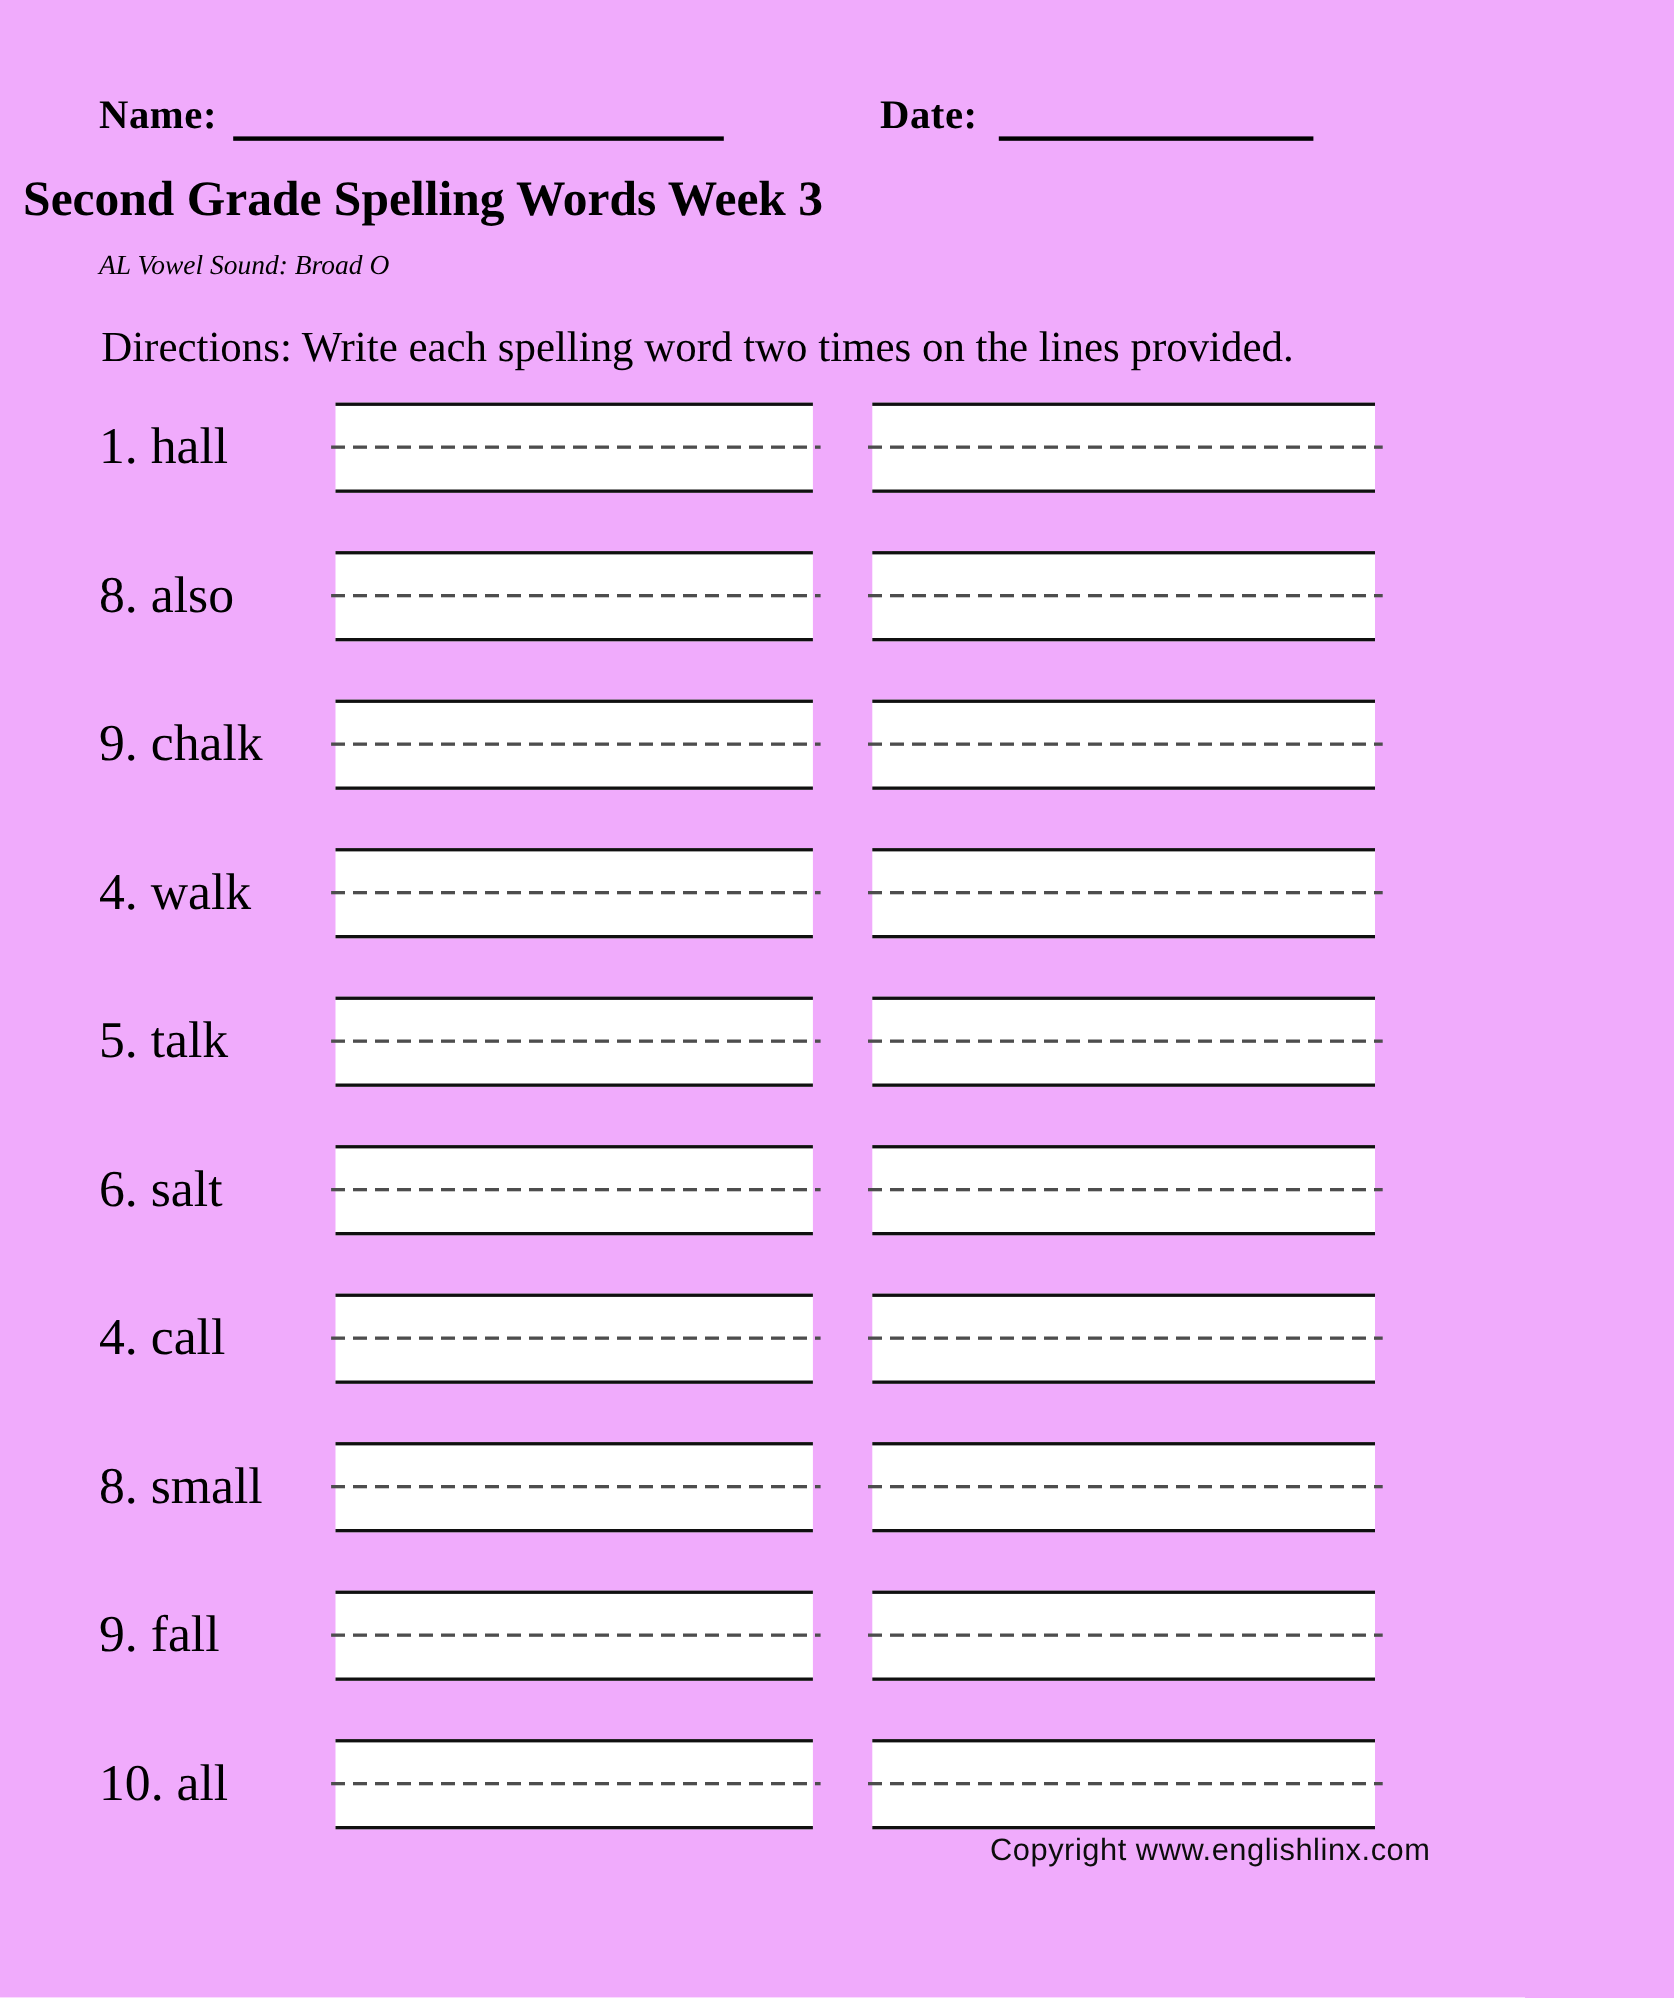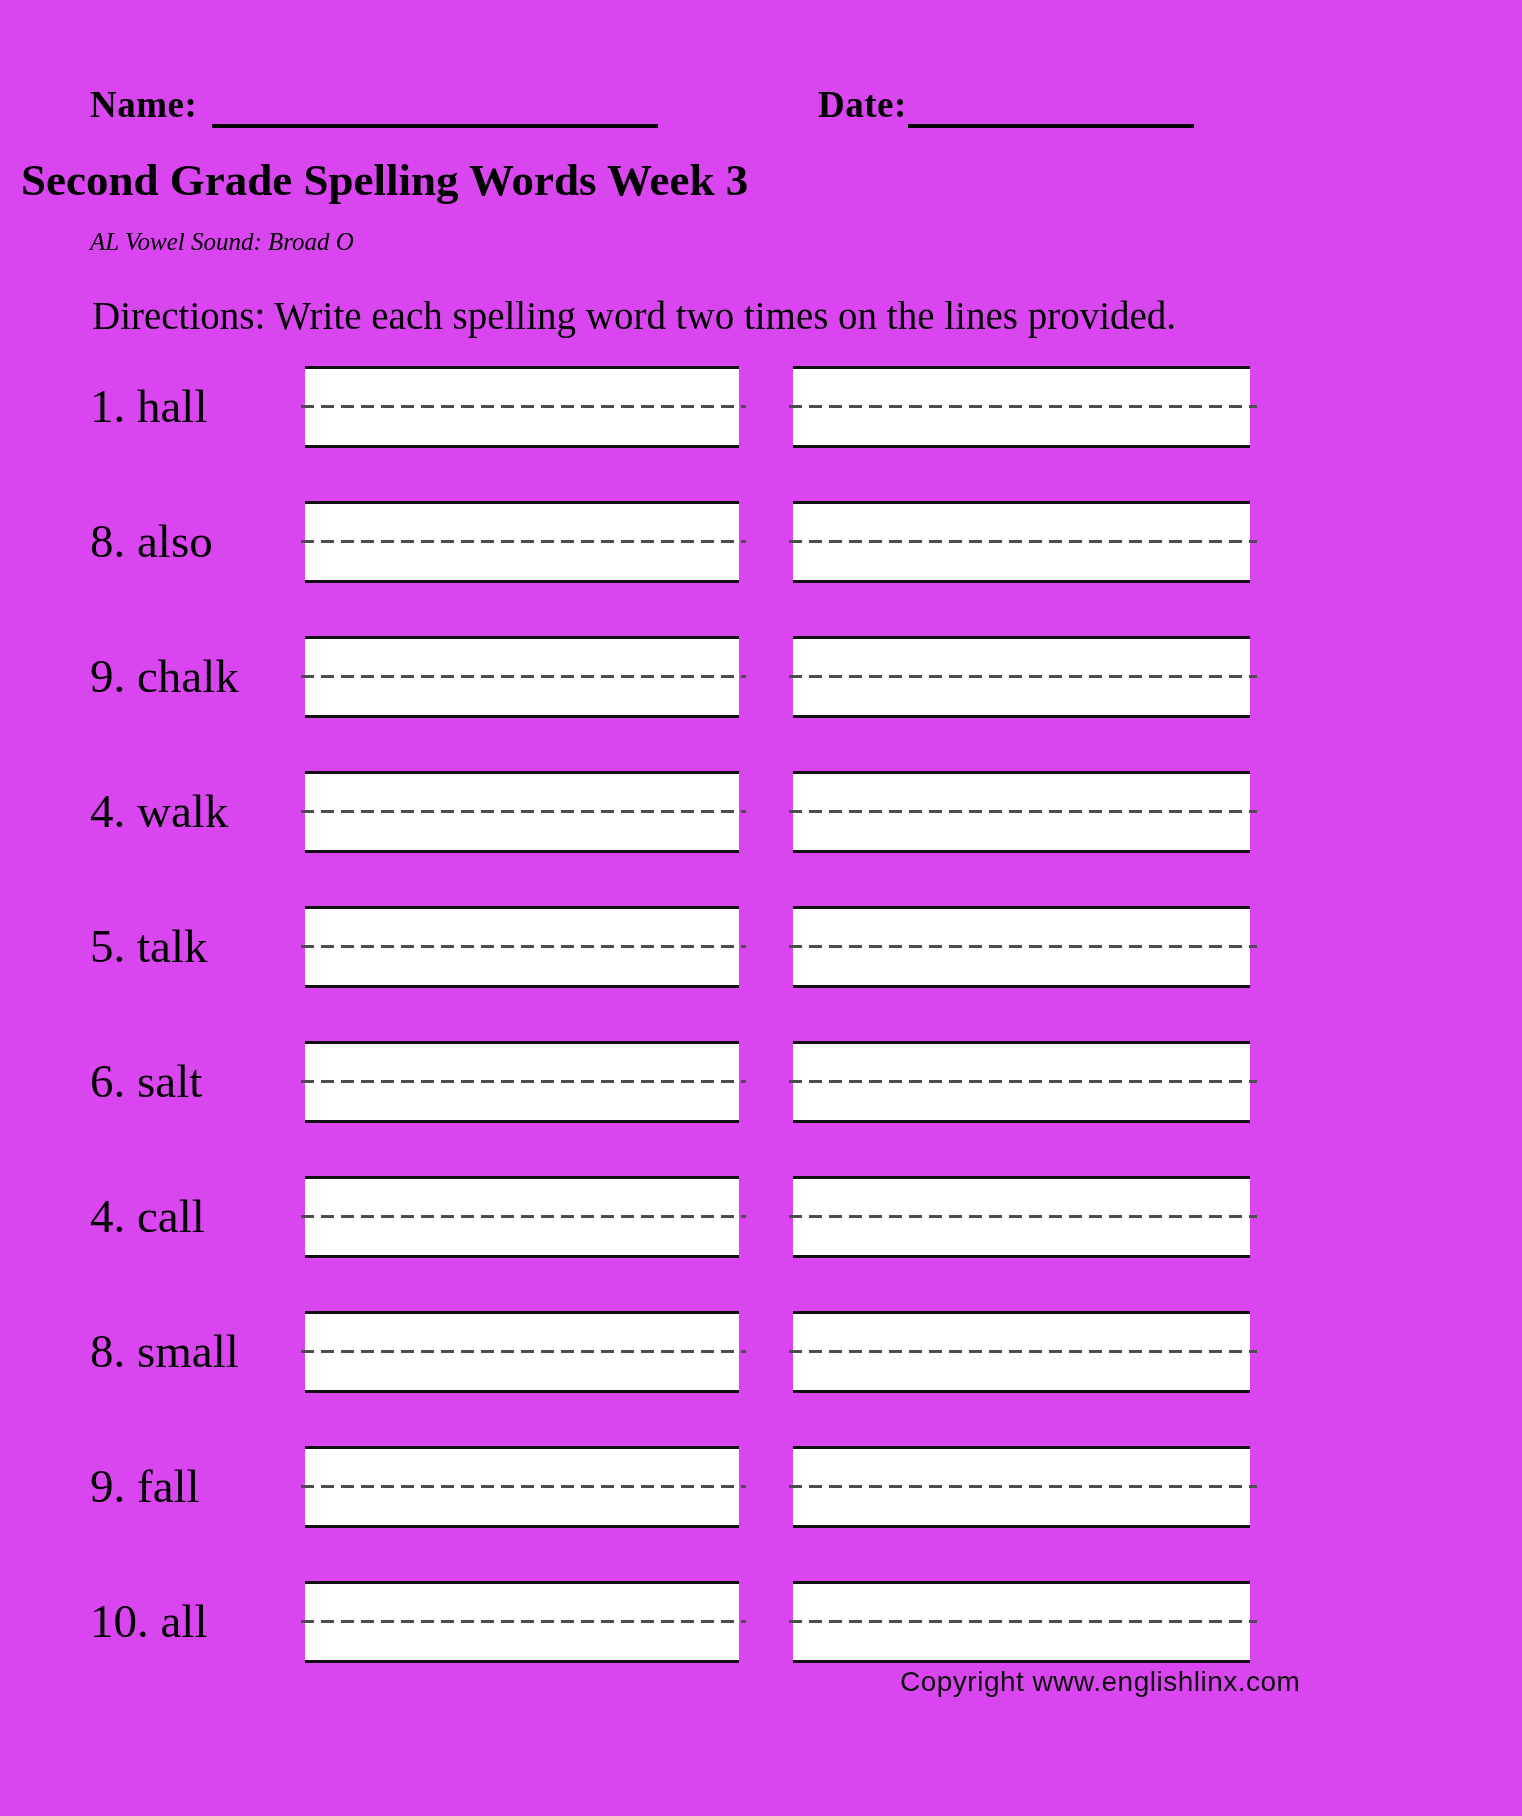--- a/index.html
+++ b/index.html
@@ -1,36 +1,36 @@
 <!DOCTYPE html>
 <html><head>
 <meta charset="utf-8">
 <style>
   html, body { margin: 0; padding: 0; background: #ffffff; }
   .sheet {
     position: relative;
     width: 1522px;
     height: 1816px;
-    background: #d946ef;
+    background: #f0abfc;
     font-family: "Liberation Serif", "DejaVu Serif", serif;
     color: #000000;
     overflow: hidden;
   }
 
   
   .hdr-label {
     position: absolute;
     top: 86px;
     font-size: 37px;
     font-weight: bold;
     line-height: 1.0;
     letter-spacing: 0.5px;
   }
   .name-label { left: 90px; }
-  .date-label { left: 818px; }
+  .date-label { left: 800px; }
   .blank-line {
     position: absolute;
     top: 92px;
     height: 32px;
     border-bottom: 4px solid #000000;
   }
   .name-blank { left: 212px; width: 446px; }
   .date-blank { left: 908px; width: 286px; }
 
   

